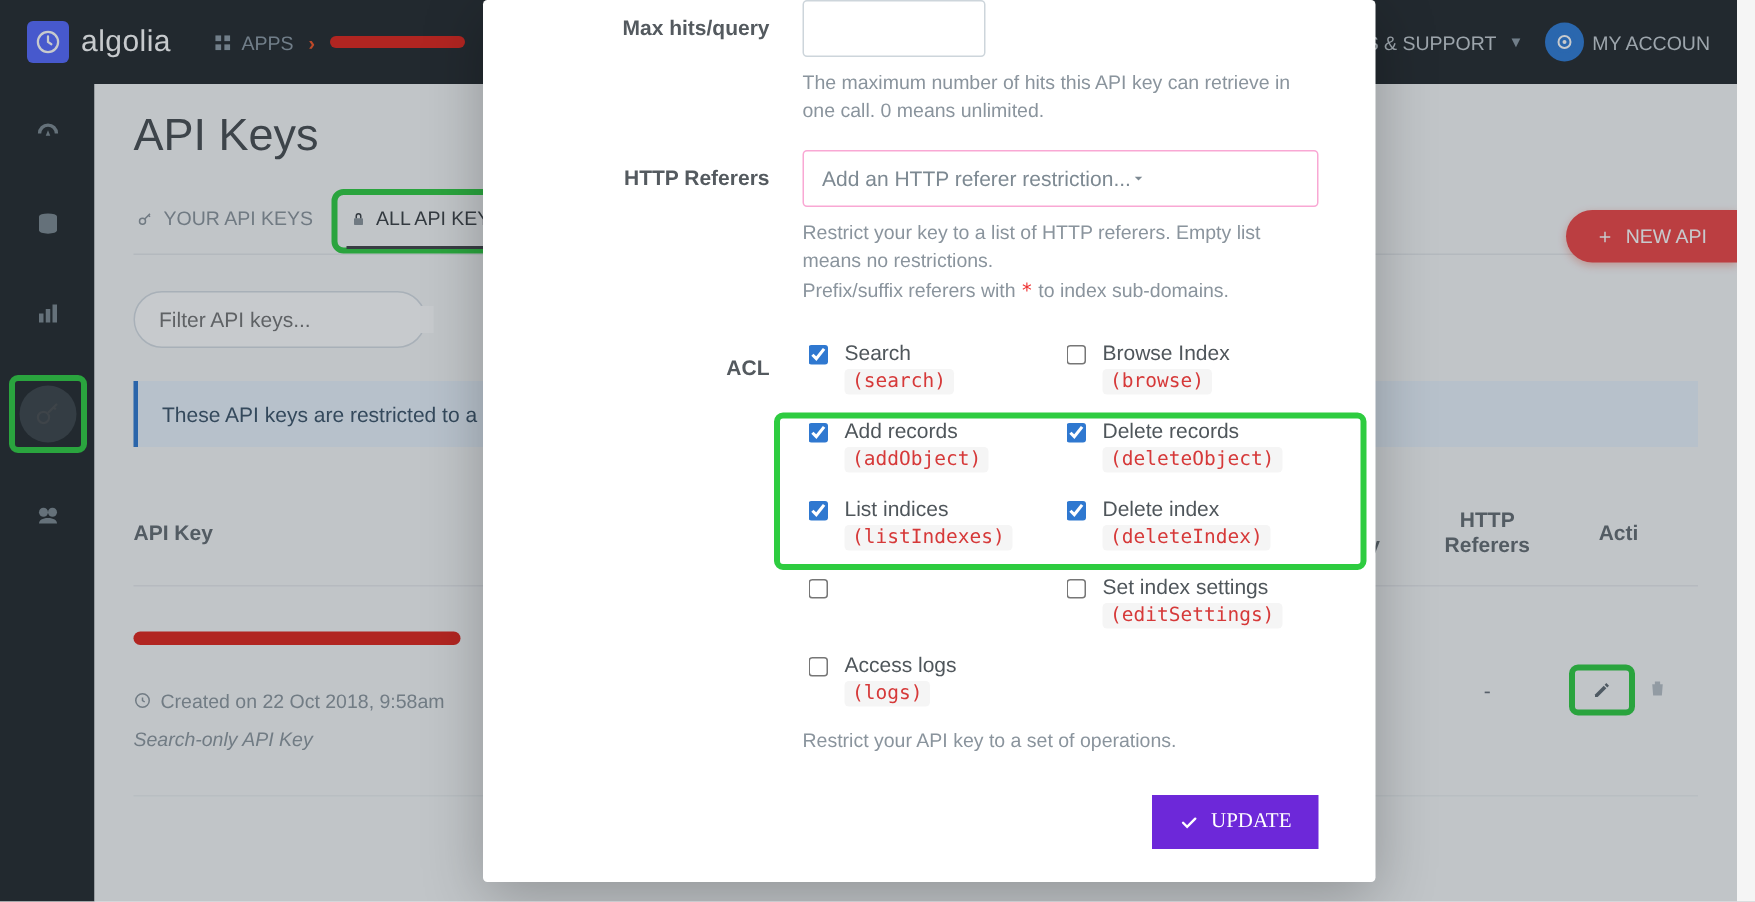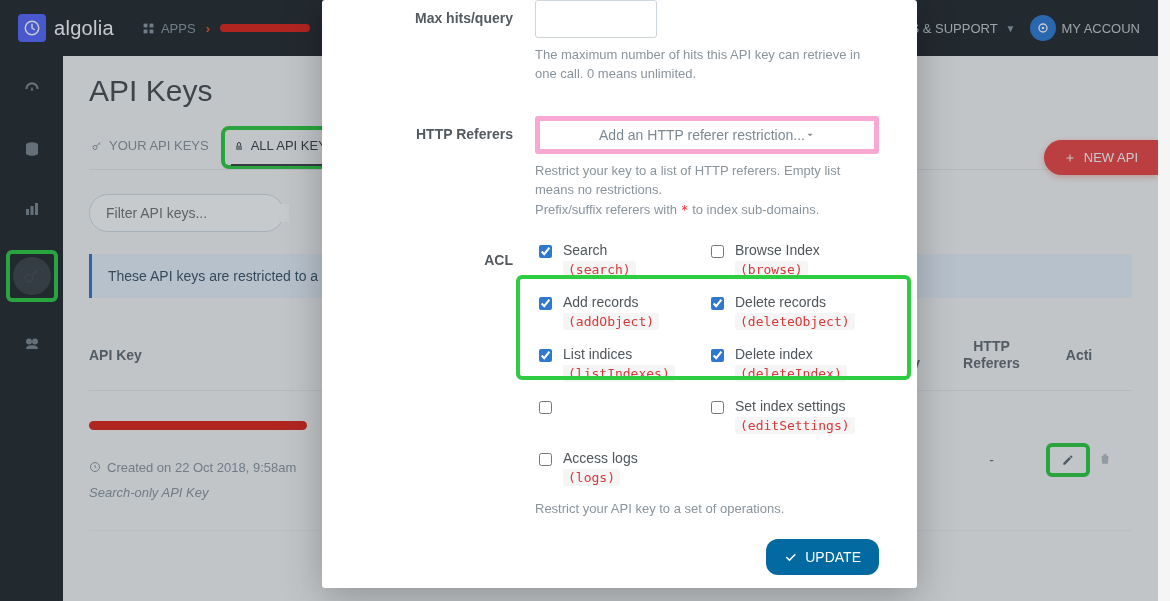--- a/index.html
+++ b/index.html
@@ -67,35 +67,35 @@
   .new-key-btn svg{width:12px;height:12px;fill:#fff;}
 
   .modal-backdrop{position:absolute;inset:0;background:rgba(30,43,55,0.25);}
   .modal{position:absolute;left:322px;top:0;width:595px;height:588px;background:#fff;border-radius:3px;box-shadow:0 10px 40px rgba(0,0,0,0.25);padding:0 38px 22px;display:flex;flex-direction:column;}
   .form-row{display:flex;margin-top:8px;}
   .form-row:first-child{margin-top:0;}
   .form-label{flex:0 0 175px;text-align:right;padding-right:22px;padding-top:10px;color:#545a5f;font-weight:600;font-size:14px;}
   .form-body{flex:1;}
   .txt-input{width:122px;height:38px;border:1px solid #cdd5db;border-radius:3px;padding:0 10px;}
   .help{color:#8a949d;font-size:13px;margin-top:8px;line-height:1.45;}
-  .select-box{height:38px;border:5px solid #f9a8d4;border-radius:3px;display:flex;align-items:center;padding:0 12px;color:#7d8992;font-size:14px;justify-content:center;}
+  .select-box{height:38px;border:1px solid #f9a8d4;border-radius:3px;display:flex;align-items:center;padding:0 12px;color:#7d8992;font-size:14px;justify-content:flex-start;}
   .select-box svg{width:10px;height:10px;fill:#7d8992;}
   .ast{color:#e33;font-family:monospace;}
 
   .acl-grid{display:grid;grid-template-columns:1fr 1fr;row-gap:16px;column-gap:0;}
   .acl-item{display:flex;align-items:flex-start;gap:8px;}
   .acl-item input[type=checkbox]{accent-color:#2f78d0;margin-top:3px;width:13px;height:13px;}
   .acl-text{display:flex;flex-direction:column;gap:3px;}
   .acl-label{color:#4f565b;font-size:14px;}
   .acl-code{font-family:Menlo,Consolas,monospace;font-size:13px;color:#d63939;background:#f5f5f5;padding:1px 5px;border-radius:3px;display:inline-block;width:fit-content;}
 
   .acl-highlight{position:absolute;left:516px;top:275px;width:395px;height:105px;border:4px solid #2ecc40;border-radius:6px;pointer-events:none;}
 
   .modal-footer{margin-top:auto;padding-top:20px;display:flex;justify-content:flex-end;}
-  .update-btn{background:#0369a1;color:#fff;border:none;padding:10px 18px;border-radius:12px;font-size:14px;display:flex;align-items:center;gap:8px;cursor:pointer;}
+  .update-btn{background:#6d28d9;color:#fff;border:none;padding:10px 18px;border-radius:0;font-size:14px;display:flex;align-items:center;gap:8px;cursor:pointer;font-family:Liberation Serif, serif;}
   .update-btn svg{width:13px;height:13px;fill:#fff;}
 </style>
 </head>
 <body>
 
 <div class="app">
 
   <div class="topbar">
     <div class="logo">
       <div class="logo-mark">
@@ -261,21 +261,21 @@
   <div class="modal">
 
     <div class="form-row">
       <div class="form-label">Max hits/query</div>
       <div class="form-body">
         <input class="txt-input" type="text" style="">
         <div class="help">The maximum number of hits this API key can retrieve in one call. 0 means unlimited.</div>
       </div>
     </div>
 
-    <div class="form-row" style="margin-top:32px">
+    <div class="form-row" style="margin-top:16px">
       <div class="form-label">HTTP Referers</div>
       <div class="form-body">
         <div class="select-box">
           <span>Add an HTTP referer restriction...</span>
           <svg viewBox="0 0 24 24">
               <path d="M6 9l6 6 6-6z"></path>
             </svg>
         </div>
         <div class="help">Restrict your key to a list of HTTP referers. Empty list means no restrictions.</div>
         <div class="help" style="margin-top:2px">

